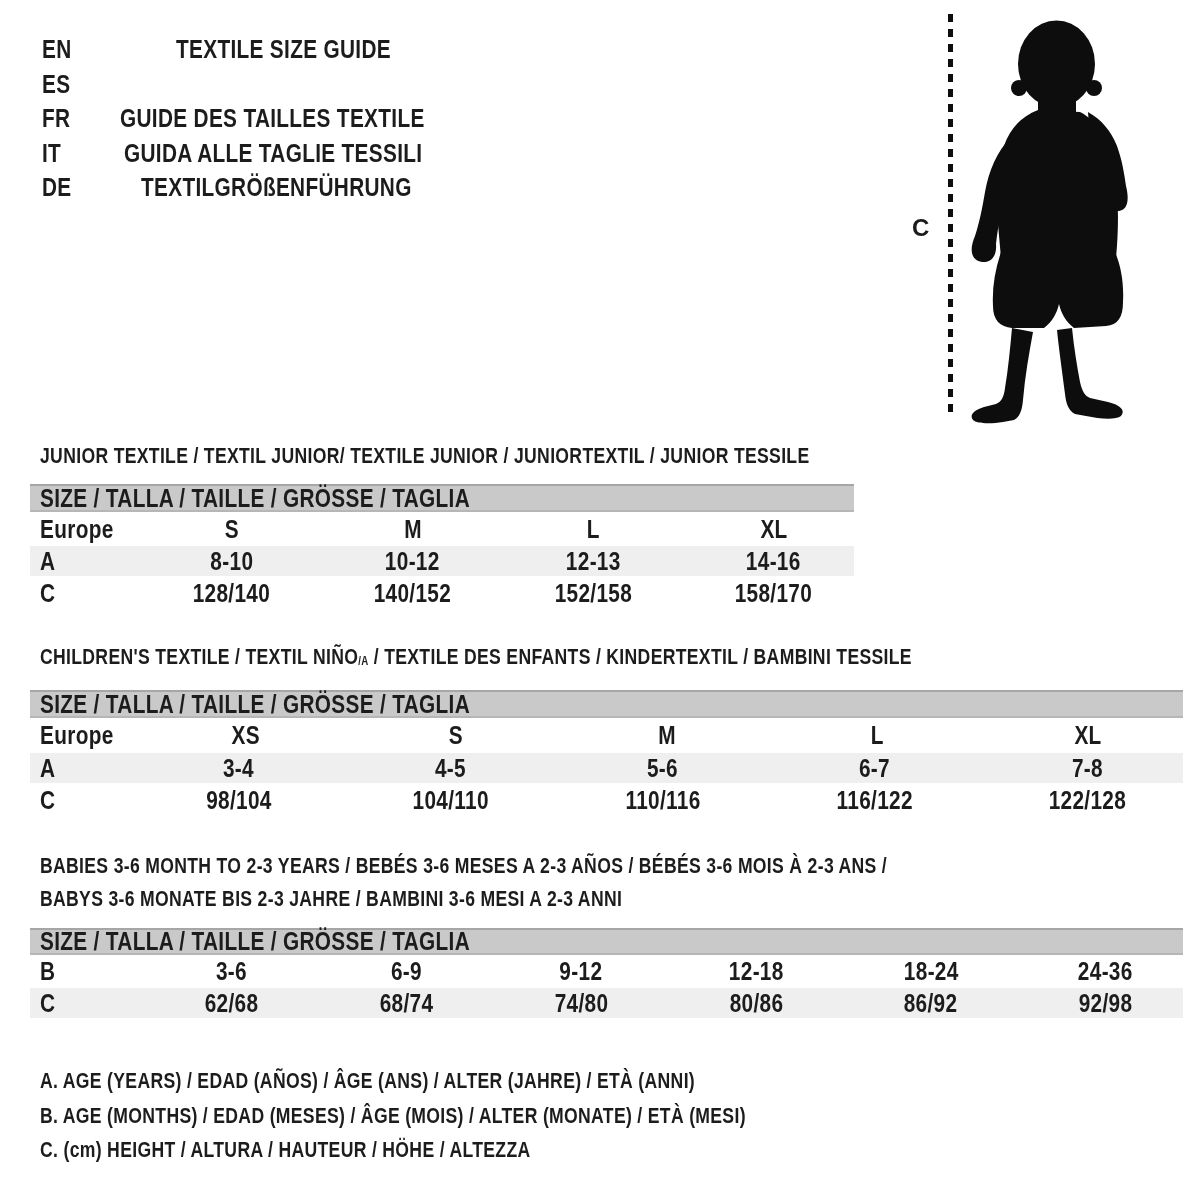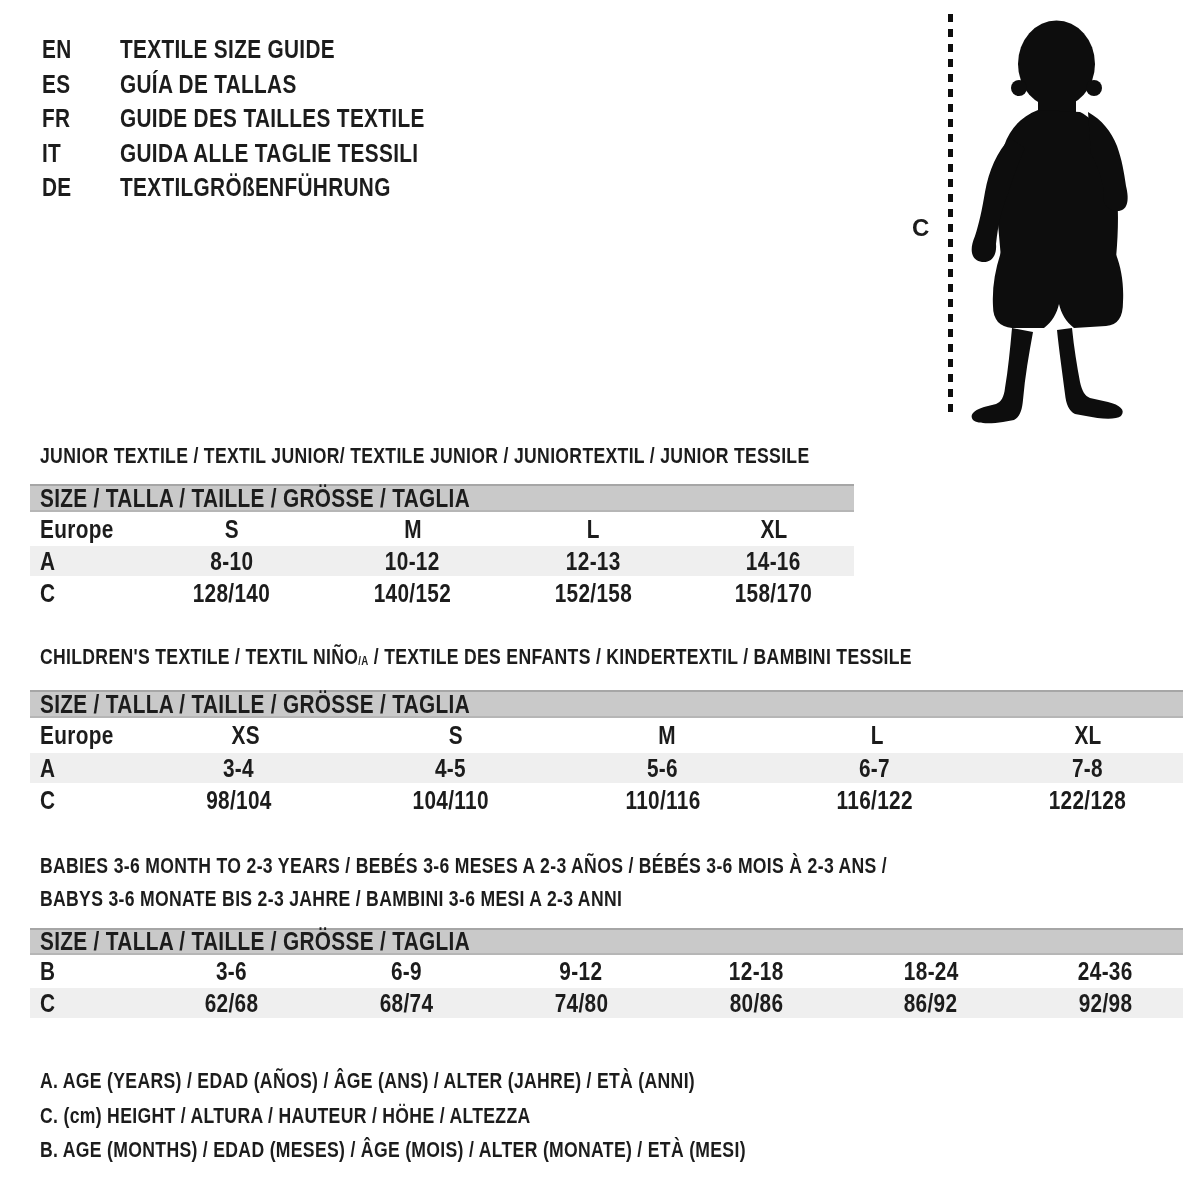--- a/index.html
+++ b/index.html
@@ -21,21 +21,21 @@
   }
   
   .sx{display:inline-block;transform:scaleX(0.8);transform-origin:50% 50%;letter-spacing:0.4px;white-space:nowrap;}
   .sxl{transform-origin:0 50%;}
   .sub{font-size:0.55em;vertical-align:-0.12em;}
 
   
   .lang-block{position:absolute;left:42px;top:32px;font-size:26px;line-height:34.5px;}
   .lang-row{display:flex;}
   .lang-code{width:78px;flex:0 0 78px;}
-  .lang-title{flex:1;}
+  .lang-title{flex:1;text-align:center;}
 
   
   .height-line{
     position:absolute;left:948px;top:14px;width:5px;height:402px;
     background:repeating-linear-gradient(to bottom,var(--sil) 0 8px,transparent 8px 15px);
   }
   .c-label{position:absolute;left:912px;top:214px;font-size:24px;}
   .toddler{position:absolute;left:958px;top:12px;}
 
   
@@ -77,21 +77,20 @@
 
 <div class="page">
 
   <div class="lang-block">
     <div class="lang-row">
       <span class="lang-code"><span class="sx sxl">EN</span></span>
       <span class="lang-title"><span class="sx sxl">TEXTILE SIZE GUIDE</span></span>
     </div>
     <div class="lang-row">
       <span class="lang-code"><span class="sx sxl">ES</span></span>
-      <span class="lang-title"><span class="sx sxl">GUÍA DE TALLAS</span></span>
     </div>
     <div class="lang-row">
       <span class="lang-code"><span class="sx sxl">FR</span></span>
       <span class="lang-title"><span class="sx sxl">GUIDE DES TAILLES TEXTILE</span></span>
     </div>
     <div class="lang-row">
       <span class="lang-code"><span class="sx sxl">IT</span></span>
       <span class="lang-title"><span class="sx sxl">GUIDA ALLE TAGLIE TESSILI</span></span>
     </div>
     <div class="lang-row">
@@ -201,17 +200,17 @@
       <div class="cell"><span class="sx">68/74</span></div>
       <div class="cell"><span class="sx">74/80</span></div>
       <div class="cell"><span class="sx">80/86</span></div>
       <div class="cell"><span class="sx">86/92</span></div>
       <div class="cell"><span class="sx">92/98</span></div>
     </div>
   </div>
 
   <div class="legend">
     <div><span class="sx sxl">A. AGE (YEARS) / EDAD (AÑOS) / ÂGE (ANS) / ALTER (JAHRE) / ETÀ (ANNI)</span></div>
+    <div><span class="sx sxl">B. AGE (MONTHS) / EDAD (MESES) / ÂGE (MOIS) / ALTER (MONATE) / ETÀ (MESI)</span></div>
     <div><span class="sx sxl">C. (cm) HEIGHT / ALTURA / HAUTEUR / HÖHE / ALTEZZA</span></div>
-    <div><span class="sx sxl">B. AGE (MONTHS) / EDAD (MESES) / ÂGE (MOIS) / ALTER (MONATE) / ETÀ (MESI)</span></div>
   </div>
 
 </div>
 
 </body></html>

